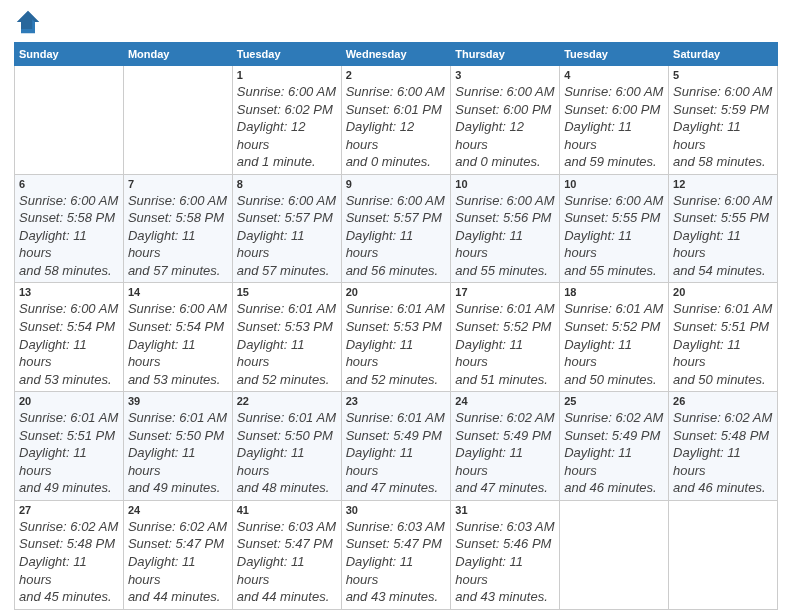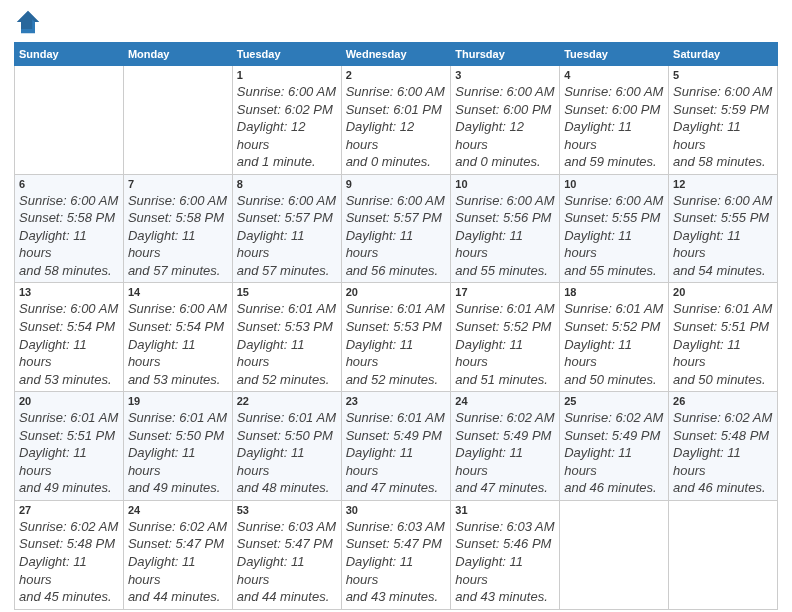--- a/index.html
+++ b/index.html
@@ -276,21 +276,21 @@
         </tr>
         <tr>
           <td>
             <span class="day-num">20</span>
             <div class="day-info" style="white-space: pre-line;">Sunrise: 6:01 AM
 Sunset: 5:51 PM
 Daylight: 11 hours
 and 49 minutes.</div>
           </td>
           <td>
-            <span class="day-num">19</span>
+            <span class="day-num">39</span>
             <div class="day-info" style="white-space: pre-line;">Sunrise: 6:01 AM
 Sunset: 5:50 PM
 Daylight: 11 hours
 and 49 minutes.</div>
           </td>
           <td>
             <span class="day-num">22</span>
             <div class="day-info" style="white-space: pre-line;">Sunrise: 6:01 AM
 Sunset: 5:50 PM
 Daylight: 11 hours
@@ -334,21 +334,21 @@
 and 45 minutes.</div>
           </td>
           <td>
             <span class="day-num">24</span>
             <div class="day-info" style="white-space: pre-line;">Sunrise: 6:02 AM
 Sunset: 5:47 PM
 Daylight: 11 hours
 and 44 minutes.</div>
           </td>
           <td>
-            <span class="day-num">53</span>
+            <span class="day-num">41</span>
             <div class="day-info" style="white-space: pre-line;">Sunrise: 6:03 AM
 Sunset: 5:47 PM
 Daylight: 11 hours
 and 44 minutes.</div>
           </td>
           <td>
             <span class="day-num">30</span>
             <div class="day-info" style="white-space: pre-line;">Sunrise: 6:03 AM
 Sunset: 5:47 PM
 Daylight: 11 hours

